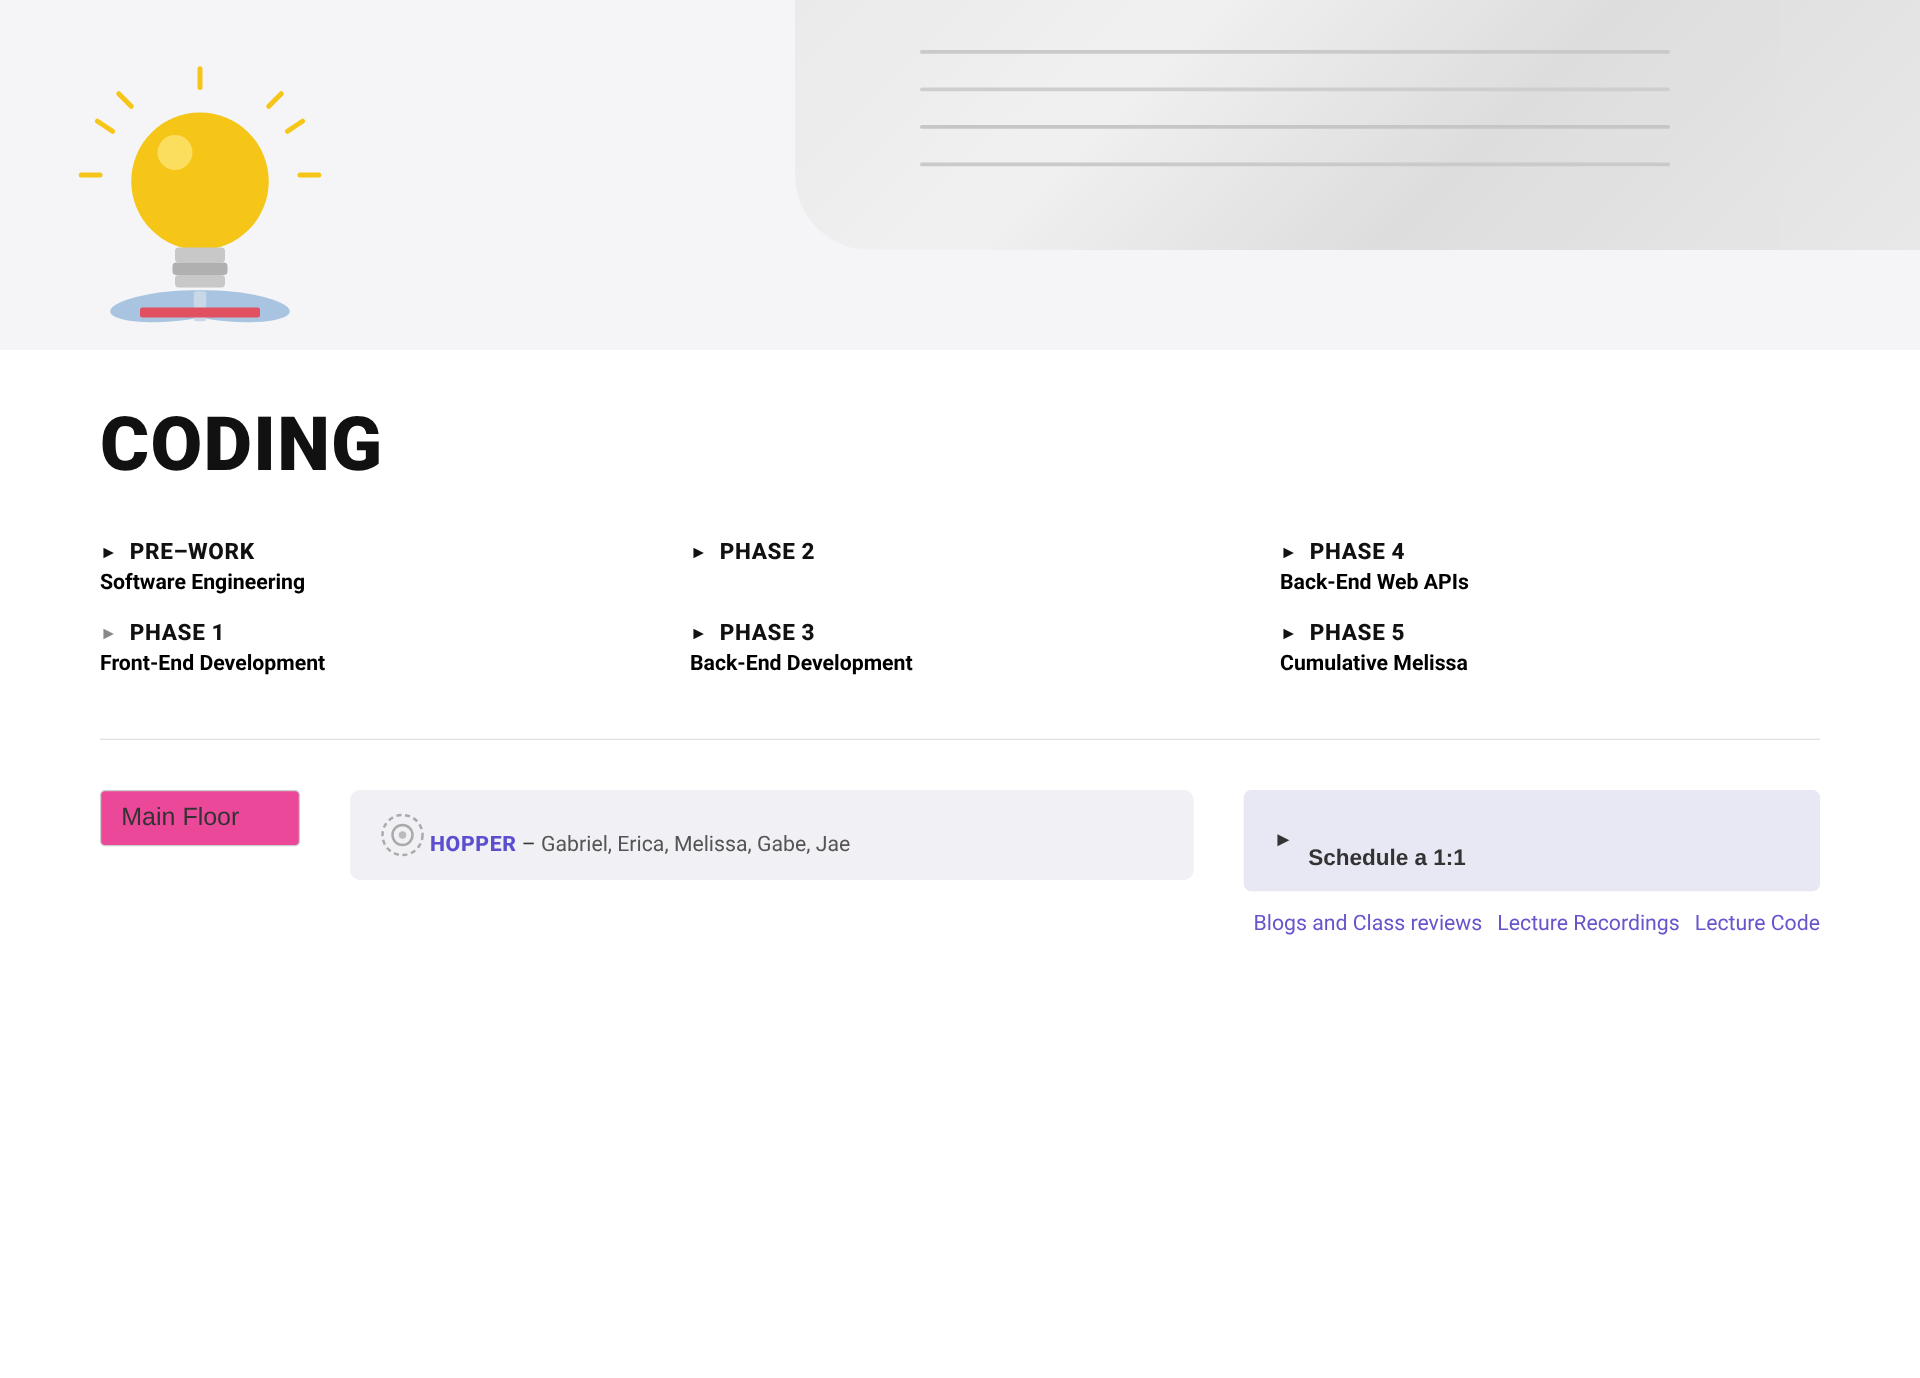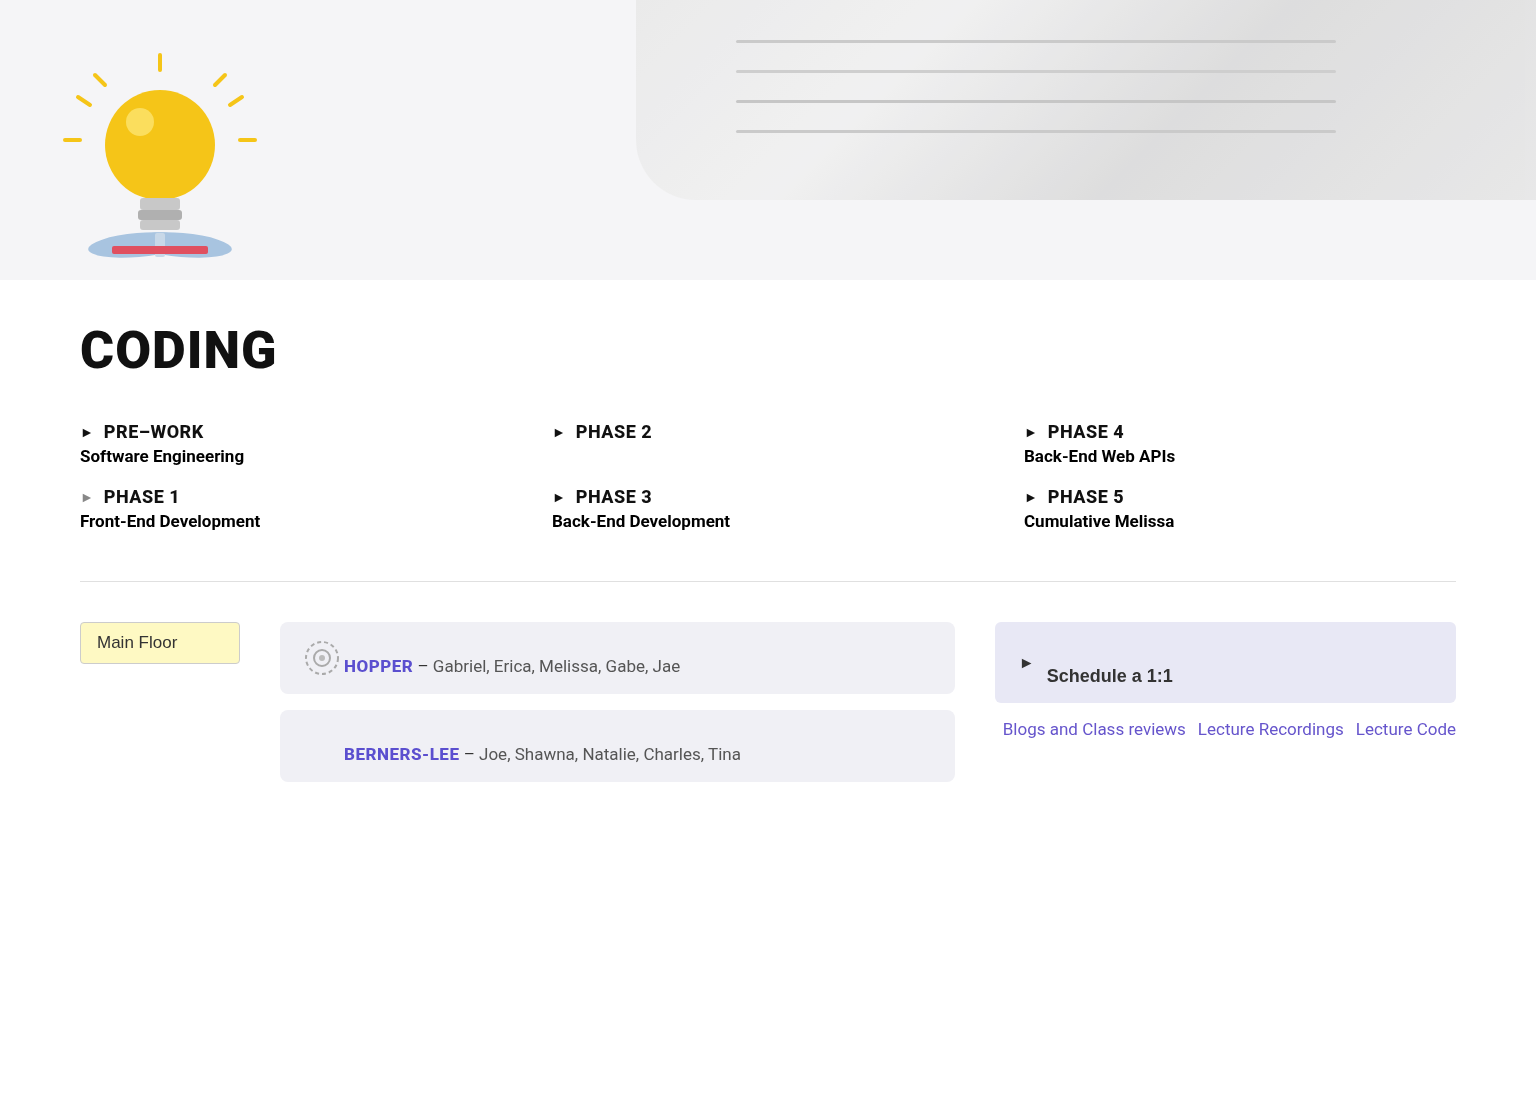--- a/index.html
+++ b/index.html
@@ -44,21 +44,21 @@
       border-radius: 2px;
       box-shadow: 0 30px 0 #c5c5c5, 0 60px 0 #bbb, 0 90px 0 #c0c0c0;
     }
 
     
     .main-content {
       padding: 40px 80px;
     }
 
     .page-title {
-      font-size: 52px;
+      font-size: 60px;
       font-weight: 900;
       color: #111;
       letter-spacing: 1px;
       margin-bottom: 40px;
       text-transform: uppercase;
     }
 
     
     .phases-grid {
       display: grid;
@@ -122,25 +122,25 @@
 
     
     .left-nav {
       display: flex;
       flex-direction: column;
       gap: 20px;
       min-width: 160px;
     }
 
     .nav-button {
-      background: #fef9c3;
+      background: #ec4899;
       border: 1px solid #ccc;
       border-radius: 4px;
       padding: 10px 16px;
-      font-size: 17px;
+      font-size: 20px;
       color: #333;
       cursor: pointer;
       text-align: left;
       font-weight: 500;
     }
 
     
     .rooms-section {
       flex: 1;
       max-width: 680px;
@@ -339,29 +339,20 @@
             <circle cx="18" cy="18" r="3" fill="#bbb"></circle>
           </svg>
         </div>
         <div class="room-content">
           <span class="room-name">HOPPER</span>
           <span> – </span>
           <span class="room-members">Gabriel, Erica, Melissa, Gabe, Jae</span>
         </div>
       </div>
 
-      <div class="room-card">
-        <div class="room-icon">
-        </div>
-        <div class="room-content">
-          <span class="room-name">BERNERS-LEE</span>
-          <span> – </span>
-          <span class="room-members">Joe, Shawna, Natalie, Charles, Tina</span>
-        </div>
-      </div>
 
     </div>
 
     <div class="right-section">
 
       <button class="schedule-button">
         <span class="schedule-button-arrow">►</span>
         <span class="schedule-button-text">Schedule a 1:1</span>
       </button>
 

